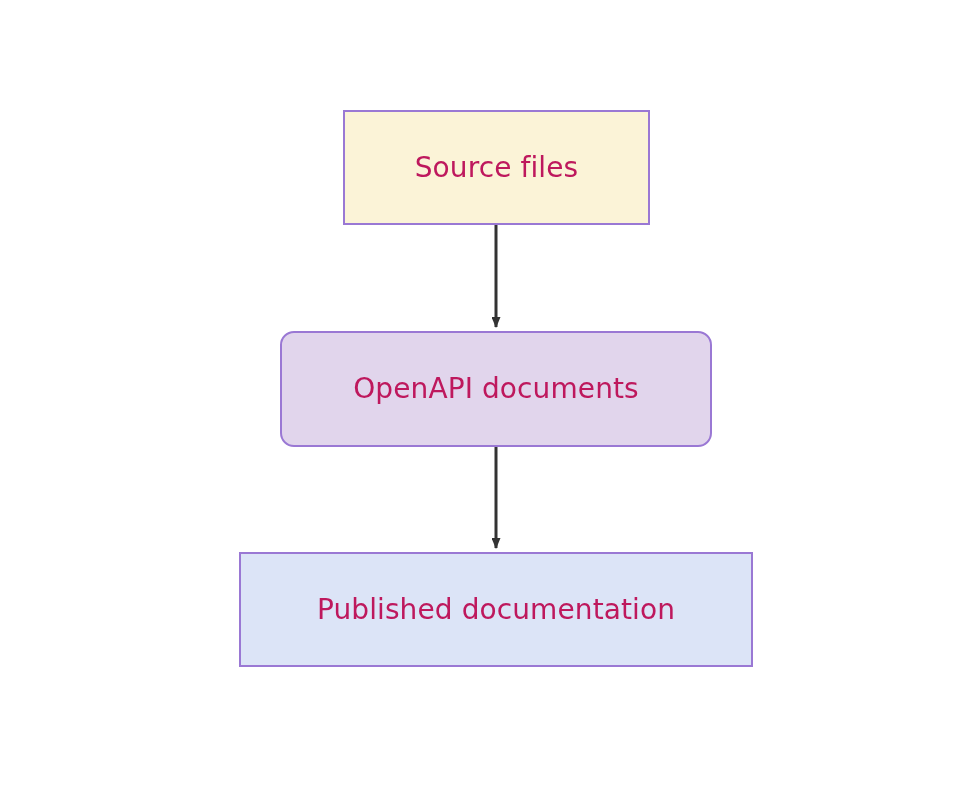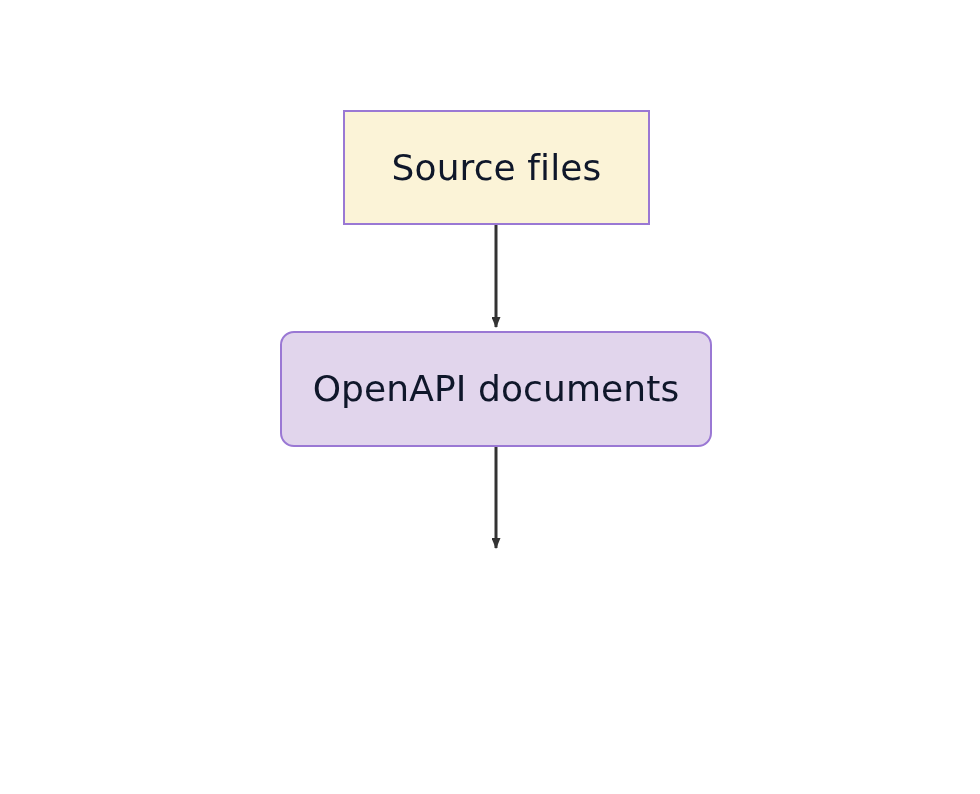--- a/index.html
+++ b/index.html
@@ -25,22 +25,22 @@
     position: absolute;
     box-sizing: border-box;
     border: 2px solid #9a78d4;
     display: flex;
     align-items: center;
     justify-content: center;
     text-align: center;
   }
 
   .flow-node .node-label {
-    color: #0f172a;
-    font-size: 36px;
+    color: #be185d;
+    font-size: 28px;
     font-weight: 400;
     line-height: 1.2;
     letter-spacing: 0.1px;
     white-space: nowrap;
   }
 
   
   #node-source-files {
     left: 343px;
     top: 110px;
@@ -96,14 +96,17 @@
   </svg>
 
   <div class="flow-node" id="node-source-files">
     <span class="node-label">Source files</span>
   </div>
 
   <div class="flow-node" id="node-openapi-documents">
     <span class="node-label">OpenAPI documents</span>
   </div>
 
+  <div class="flow-node" id="node-published-documentation">
+    <span class="node-label">Published documentation</span>
+  </div>
 
 </div>
 
 </body></html>

